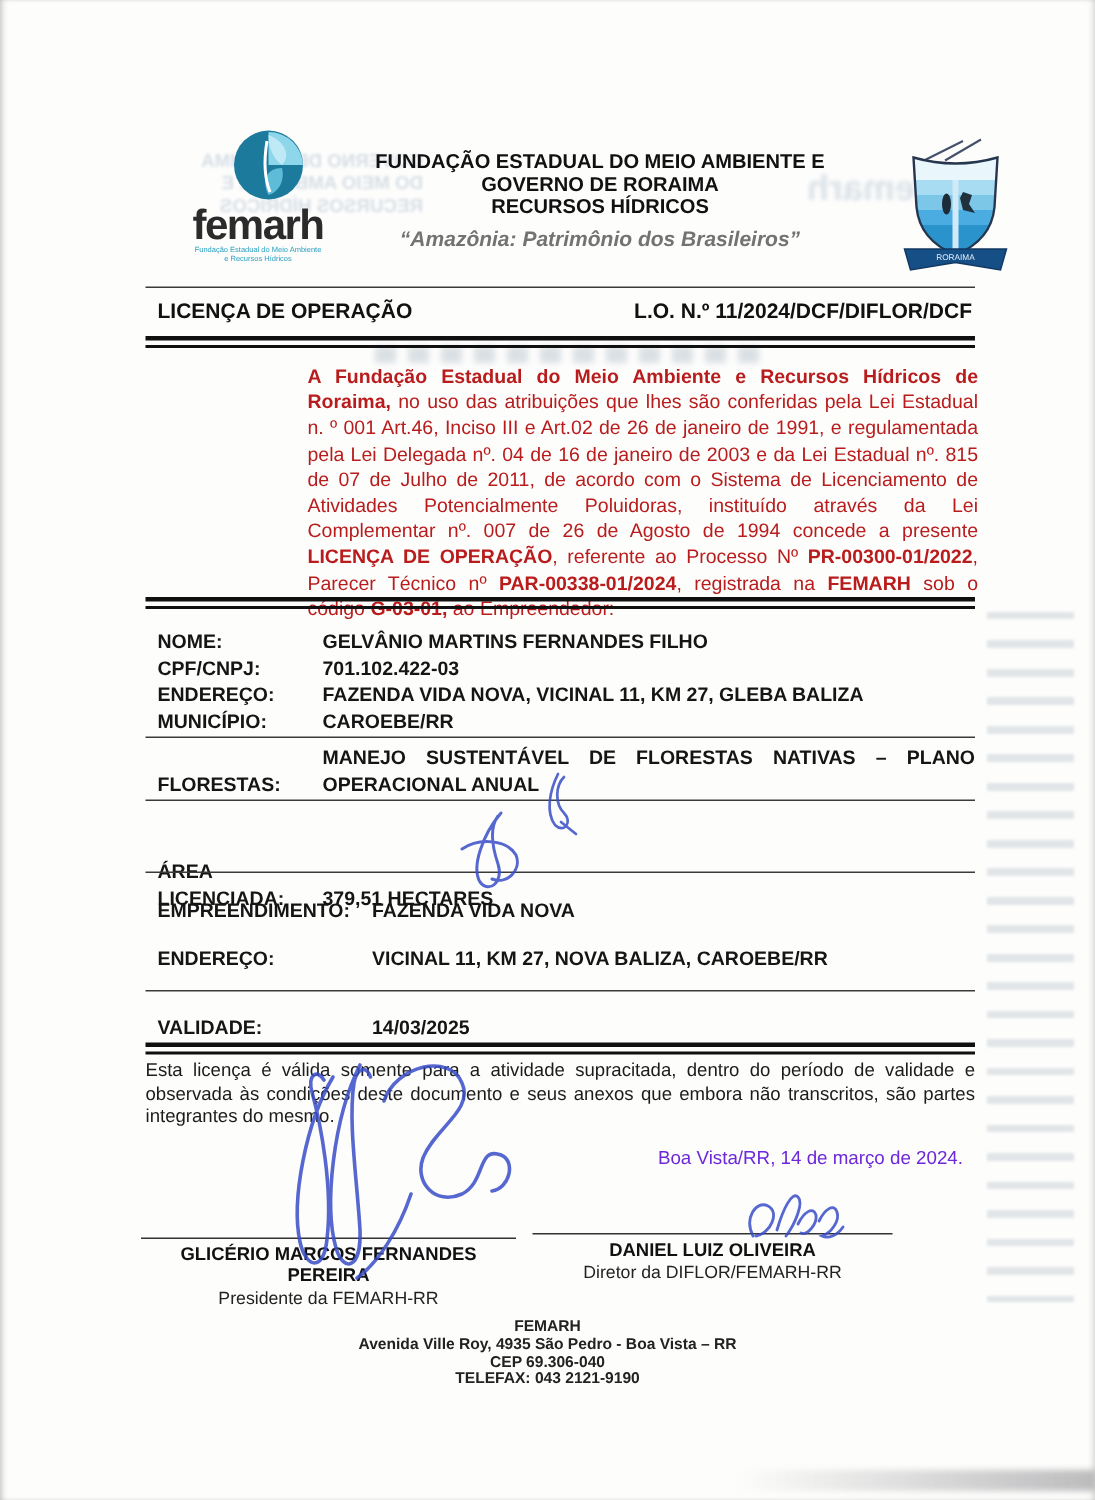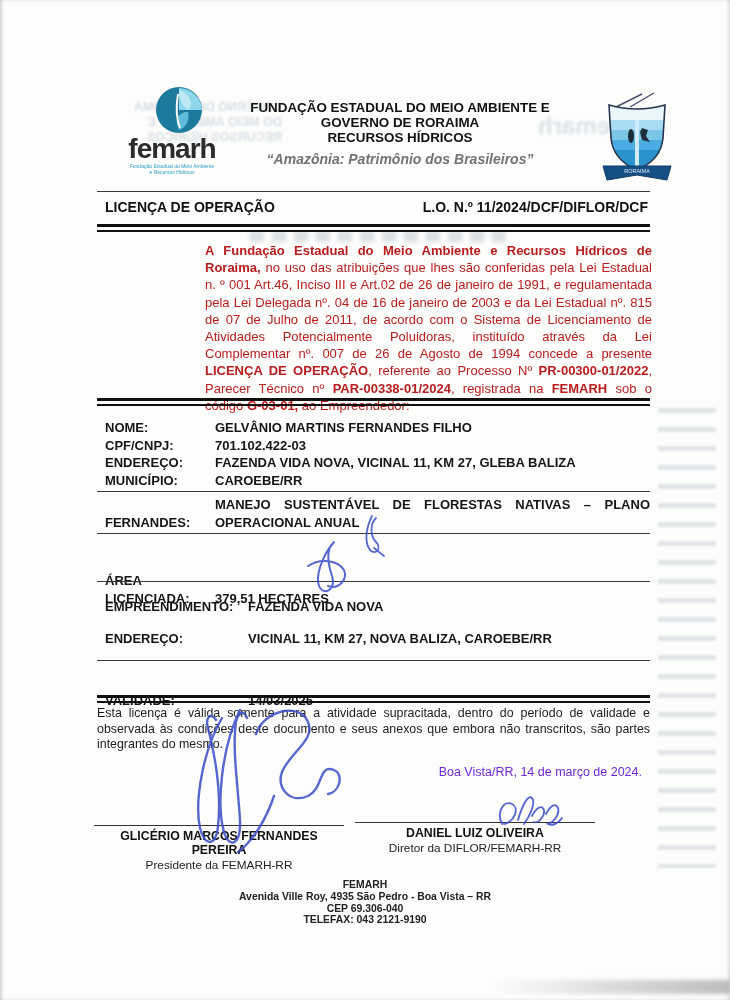--- a/index.html
+++ b/index.html
@@ -149,21 +149,21 @@
       </div>
       <div class="frow">
         <div class="flabel">MUNICÍPIO:</div>
         <div class="fvalue">CAROEBE/RR</div>
       </div>
     </div>
   <div class="rule-thin" style="top:491px;"></div>
 
   <div class="fields" style="top:496px;">
       <div class="frow">
-        <div class="flabel">FERNANDES:</div>
+        <div class="flabel">FLORESTAS:</div>
         <div class="fvalue">MANEJO SUSTENTÁVEL DE FLORESTAS NATIVAS – PLANO OPERACIONAL ANUAL</div>
       </div>
     </div>
   <div class="rule-thin" style="top:533px;"></div>
 
   <div class="fields bottom" style="top:551px;margin-top:21px;">
       <div class="frow">
         <div class="flabel">ÁREA LICENCIADA:</div>
         <div class="fvalue">379,51 HECTARES</div>
       </div>
@@ -175,21 +175,21 @@
         <div class="flabel">EMPREENDIMENTO:</div>
         <div class="fvalue">FAZENDA VIDA NOVA</div>
       </div>
       <div class="frow">
         <div class="flabel">ENDEREÇO:</div>
         <div class="fvalue">VICINAL 11, KM 27, NOVA BALIZA, CAROEBE/RR</div>
       </div>
     </div>
   <div class="rule-thin" style="top:660px;"></div>
 
-  <div class="fields" style="top:676px;margin-top:16px;--lw:143px;">
+  <div class="fields" style="top:676px;--lw:143px;">
       <div class="frow">
         <div class="flabel">VALIDADE:</div>
         <div class="fvalue">14/03/2025</div>
       </div>
     </div>
   <div class="rule-double" style="top:695px;"></div>
 
   <div class="note">Esta licença é válida somente para a atividade supracitada, dentro do período de validade e observada às condições deste documento e seus anexos que embora não transcritos, são partes integrantes do mesmo.</div>
   <div class="dateline">Boa Vista/RR, 14 de março de 2024.</div>
 

